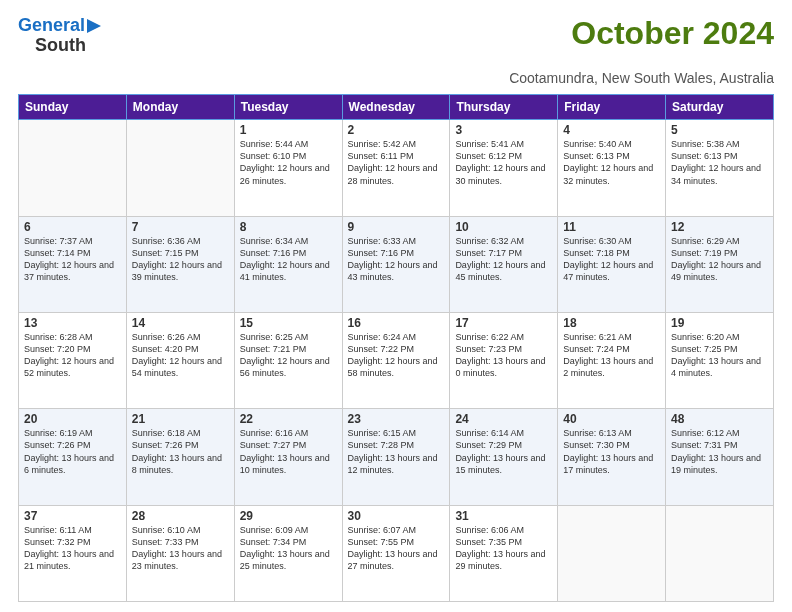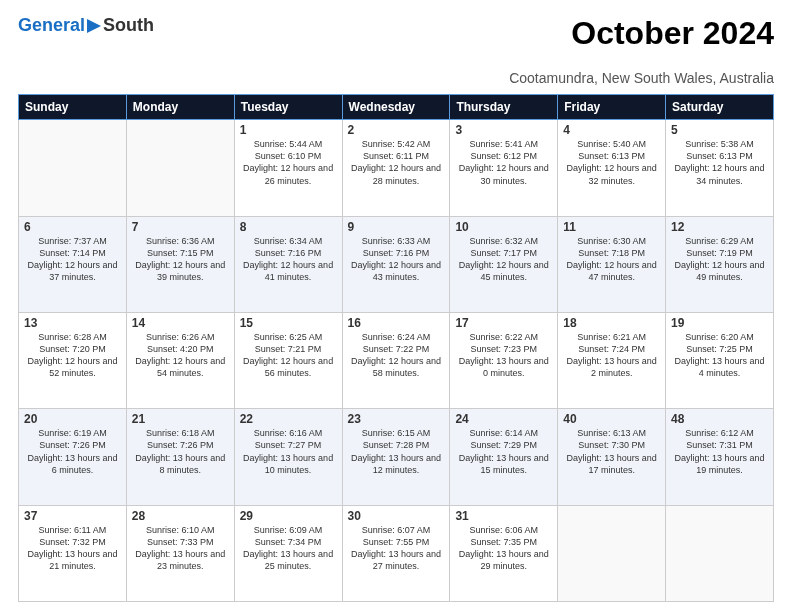--- a/index.html
+++ b/index.html
@@ -18,57 +18,57 @@
       flex-direction: column;
     }
     .header {
       display: flex;
       justify-content: space-between;
       align-items: flex-start;
       margin-bottom: 8px;
     }
     .logo {
       display: flex;
-      flex-direction: row;
+      flex-direction: column;
       align-items: center;
     }
     .logo-text {
       font-size: 18px;
       font-weight: bold;
       color: #333;
       line-height: 1.1;
     }
     .logo-text .blue { color: #1a6fc4; }
     .logo-row {
       display: flex;
       align-items: center;
     }
     .title-block {
       text-align: right;
     }
     .month-year {
       font-size: 32px;
       font-weight: bold;
-      color: #000000;
+      color: #4d7c0f;
       line-height: 1.1;
     }
     .location {
       font-size: 14px;
       color: #555;
       margin-top: 19px;
     }
     .calendar {
       flex: 1;
       border: 1px solid #ccc;
       border-collapse: collapse;
       width: 100%;
       table-layout: fixed;
     }
     .calendar th {
-      background: #0f172a;
+      background: #4c1d95;
       color: #fff;
       font-size: 12px;
       font-weight: bold;
       text-align: left;
       padding: 5px 6px;
       border: 1px solid #5a9be0;
     }
     .calendar td {
       border: 1px solid #ccc;
       vertical-align: top;
@@ -84,21 +84,20 @@
     .day-num {
       font-size: 12px;
       font-weight: bold;
       display: block;
       margin-bottom: 1px;
     }
     .day-info {
       font-size: 9px;
       line-height: 1.35;
       color: #333;
-      text-align: center;
     }
     .row-shade td {
       background: #f0f4fa;
     }
   </style>
 </head>
 <body>
 
 <div class="page">
   <div class="header">

